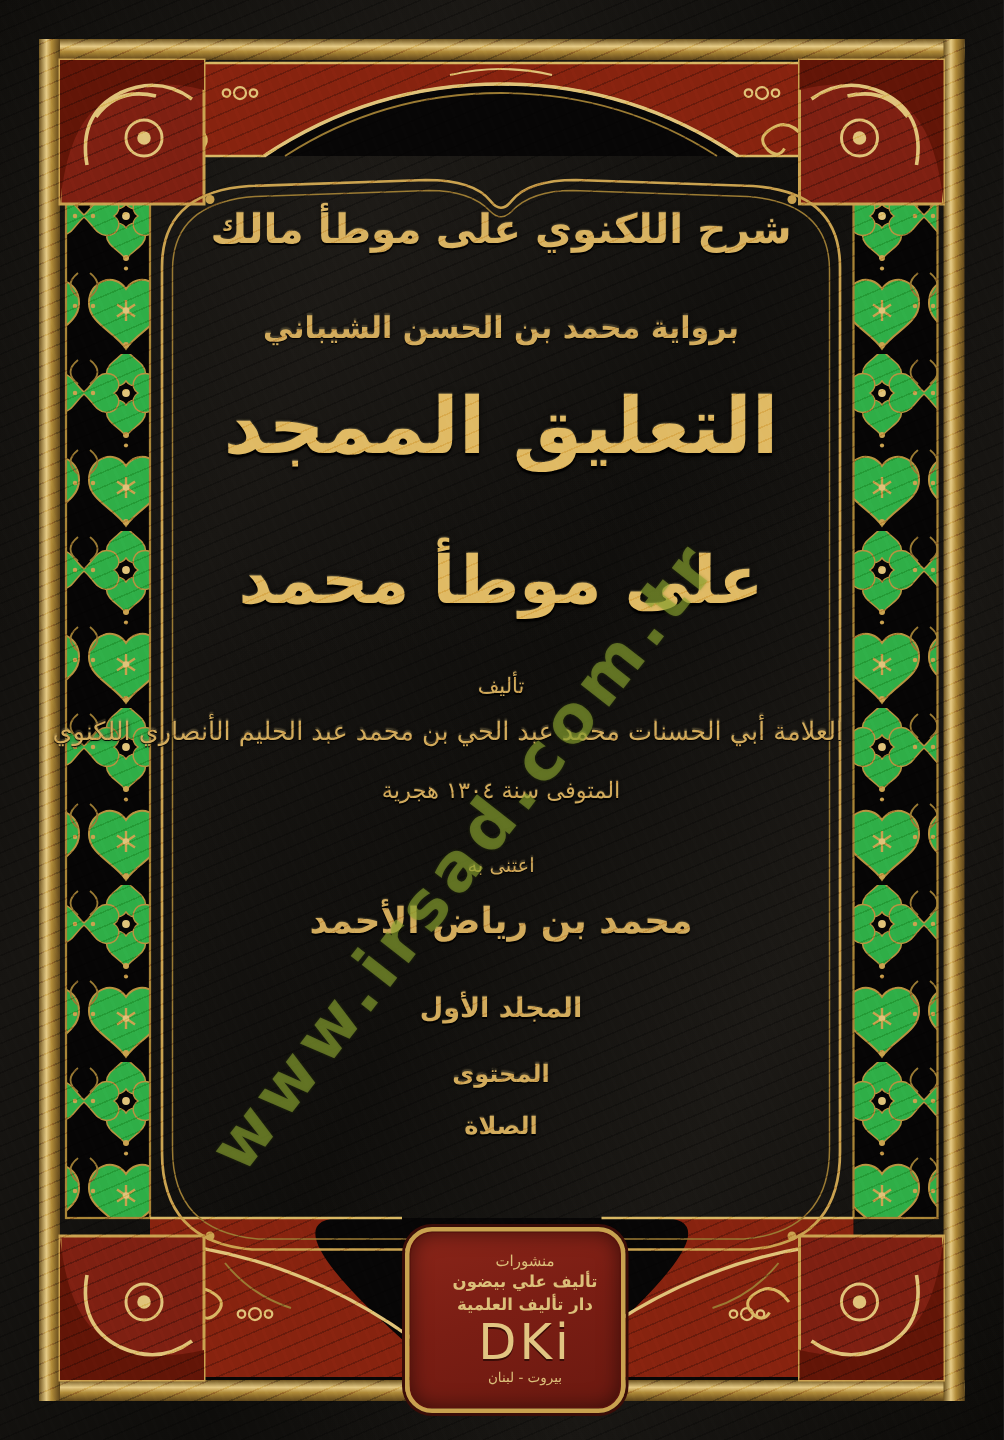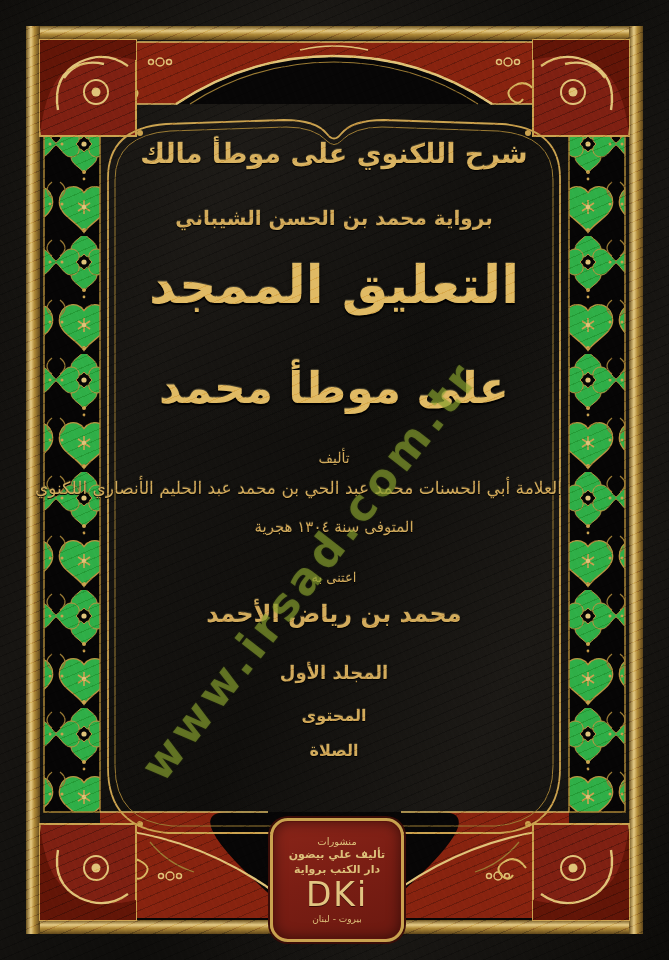--- a/index.html
+++ b/index.html
@@ -38,21 +38,21 @@
   .editor{top:600px;font-size:24px;font-weight:bold;}
   .volume{top:662px;font-size:18px;font-weight:bold;}
   .contents{top:706px;font-size:16px;font-weight:bold;}
   .salah{top:741px;font-size:16px;font-weight:bold;}
   .dki{
     position:absolute;left:270px;top:818px;width:128px;height:118px;
     background:linear-gradient(160deg,#8a2519 0%,#7b1e14 45%,#6b1910 100%);
     border:3px solid #c9a24f;border-radius:18px;
     box-shadow:0 0 0 2px #3a0d08, inset 0 0 0 1px #5a130d, inset 0 0 14px rgba(0,0,0,.55);
     display:flex;flex-direction:column;align-items:center;justify-content:center;
-    color:#dcc07a;text-align:center;direction:rtl;z-index:5;
+    color:#dcc07a;text-align:center;direction:rtl;z-index:5;padding-left:13px;
   }
   .dki .s1{font-size:10px;line-height:13px;}
   .dki .s2{font-size:11px;line-height:14px;font-weight:bold;}
   .dki .s3{font-size:11px;line-height:15px;font-weight:bold;}
   .dki .logo{font-size:33px;line-height:36px;font-weight:400;letter-spacing:2px;direction:ltr;
     color:#e2c582;text-shadow:0 1px 0 #3a0c07;}
   .dki .s4{font-size:9px;line-height:12px;}
   .watermark{
     position:absolute;left:-40px;top:545px;width:700px;text-align:center;
     transform:rotate(-52deg);transform-origin:50% 50%;
@@ -212,19 +212,19 @@
   <div class="txt death">المتوفى سنة ١٣٠٤ هجرية</div>
   <div class="txt itina">اعتنى به</div>
   <div class="txt editor">محمد بن رياض الأحمد</div>
   <div class="txt volume">المجلد الأول</div>
   <div class="txt contents">المحتوى</div>
   <div class="txt salah">الصلاة</div>
 
   <div class="dki">
     <div class="s1">منشورات</div>
     <div class="s2">تأليف علي بيضون</div>
-    <div class="s3">دار الكتب برواية</div>
+    <div class="s3">دار تأليف العلمية</div>
     <div class="logo">DKi</div>
     <div class="s4">بيروت - لبنان</div>
   </div>
 
   <div class="watermark">www.irsad.com.tr</div>
 </div>
 
 </body></html>

